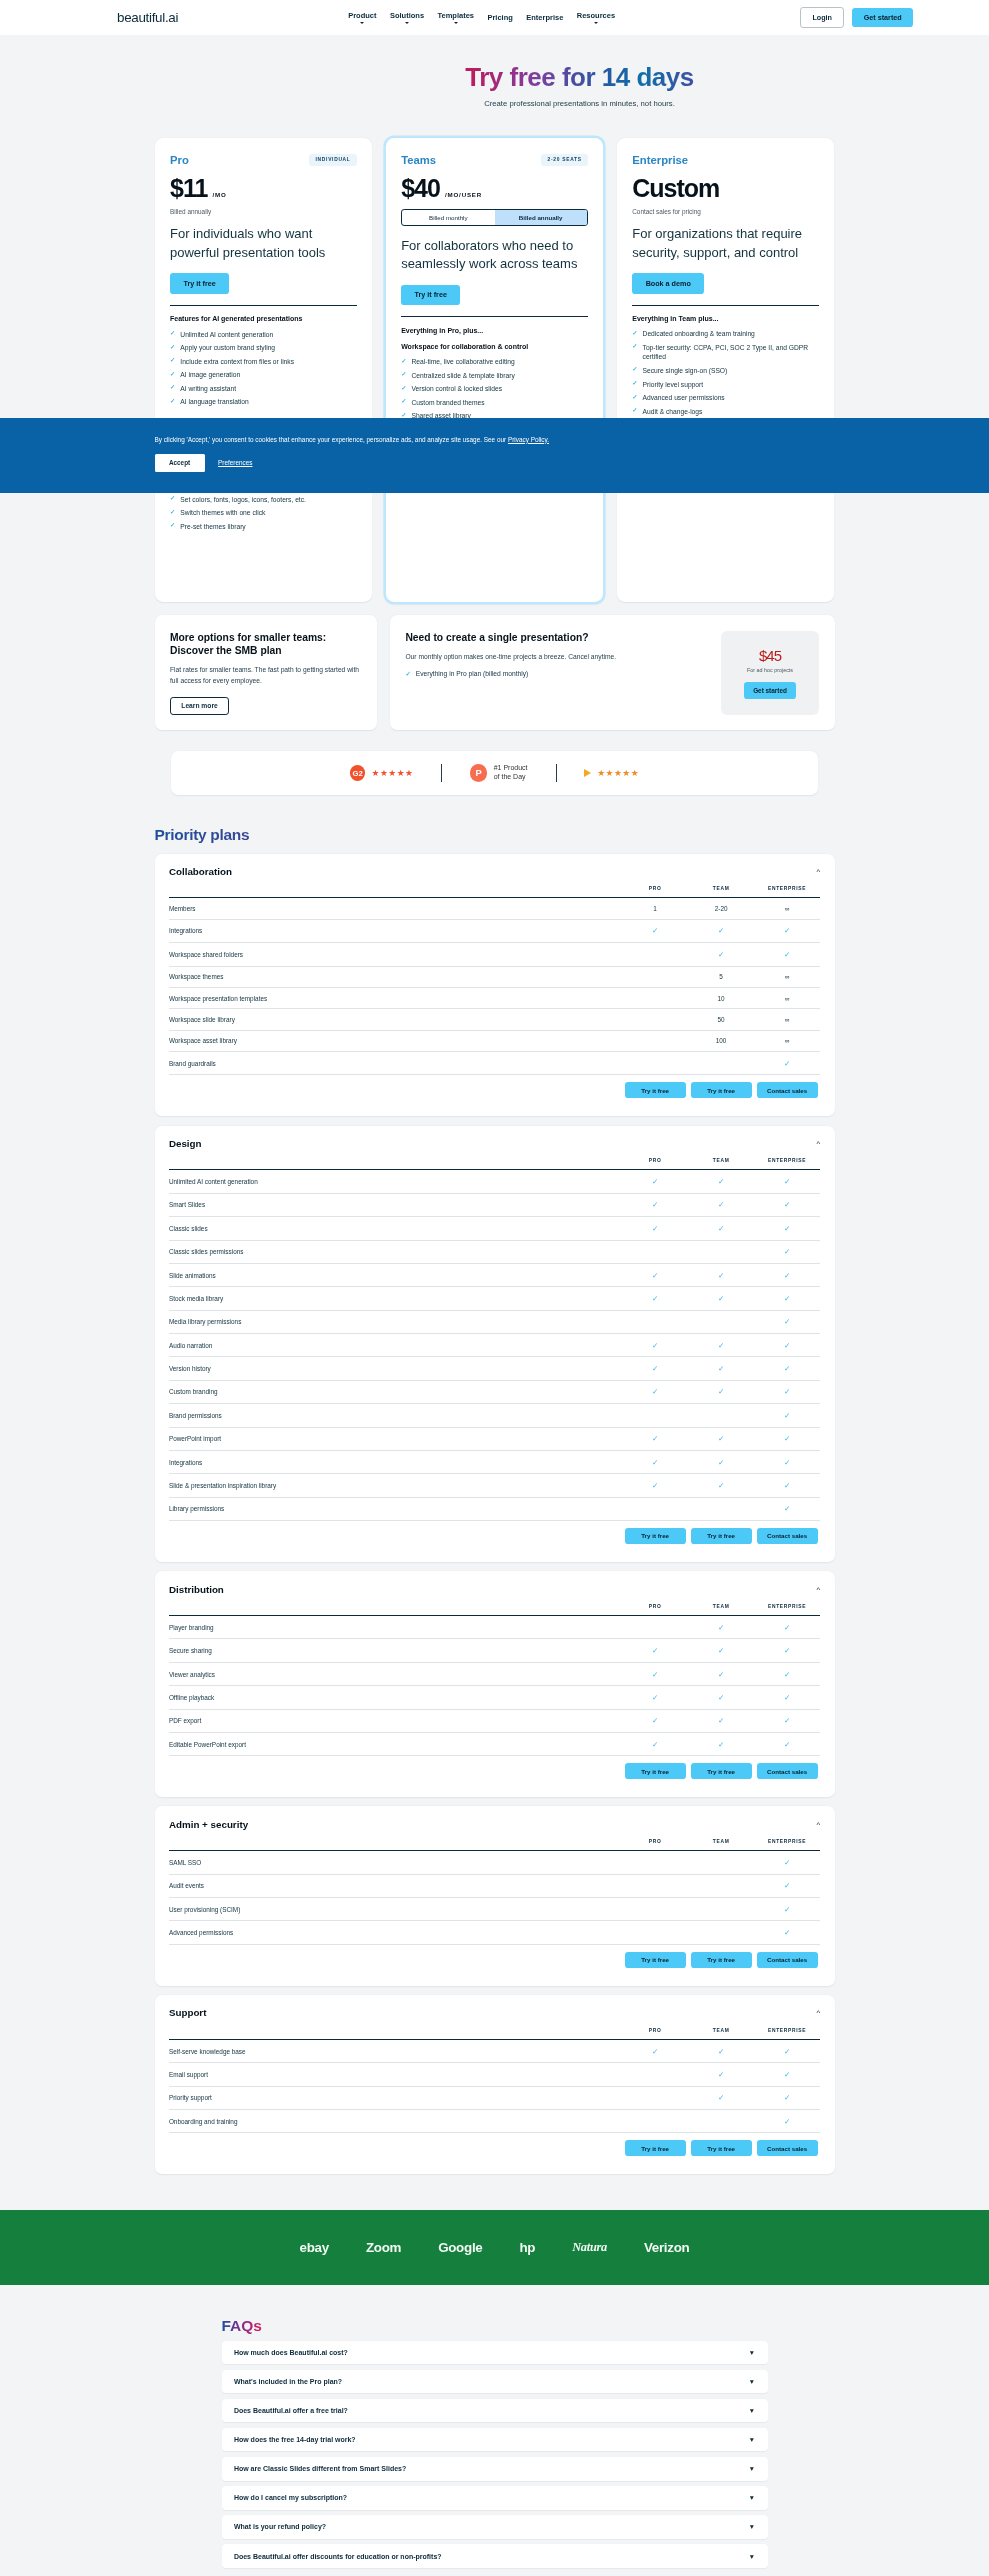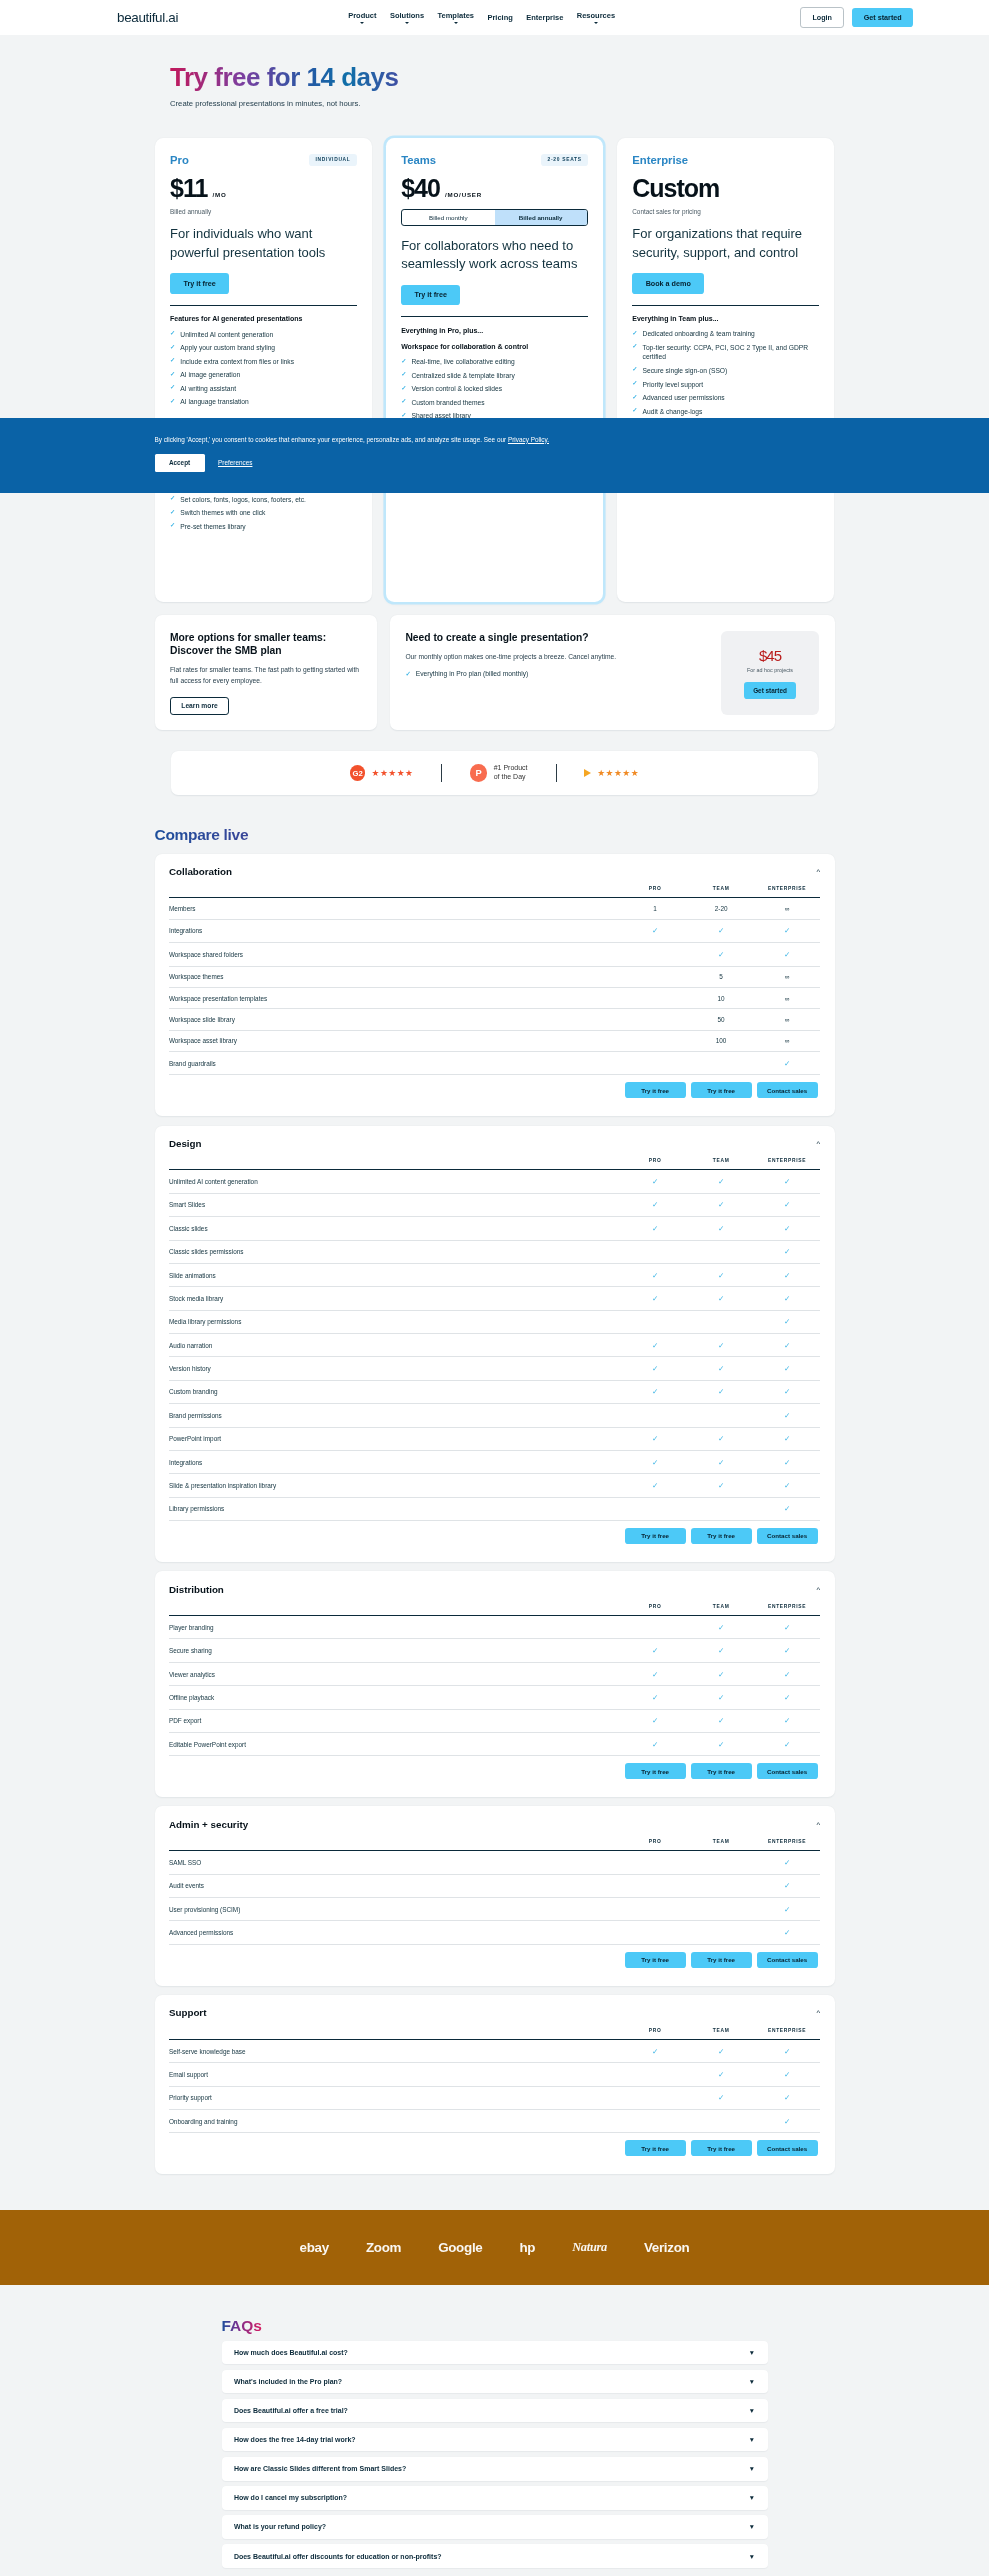--- a/index.html
+++ b/index.html
@@ -34,21 +34,21 @@
   .btn-login {
     border: 0.5px solid #b9c2c7; background: #fff; border-radius: 3.1px;
     padding: 4.6px 11.3px; font-size: 7.2px; font-weight: 600; color:#0b2a3a; cursor:pointer;
   }
   .btn-cta {
     background: #4cc9f7; border: none; border-radius: 3.1px;
     padding: 5.2px 11.3px; font-size: 7.2px; font-weight: 700; color:#06212f; cursor:pointer;
   }
 
   
-  .hero { padding: 27px 0 16.5px 0; text-align: left; padding-left: 170px; }
+  .hero { padding: 27px 0 16.5px 0; text-align: center; padding-left: 170px; }
   .hero h1 {
     font-size: 26px; font-weight: 700; letter-spacing: -0.5px;
     background: linear-gradient(90deg,#c2185b 0%, #7b3fa0 32%, #2558a4 60%, #0f6fa8 78%, #3f4fa3 100%);
     -webkit-background-clip: text; background-clip: text; color: transparent;
     display: inline-block;
   }
   .hero p { margin-top: 6.2px; font-size: 7.7px; color: #27414f; }
 
   
   .plans-wrap {
@@ -163,21 +163,21 @@
   .cmp-table td.feat-col { text-align: left; }
   .chk { color:#3bb4e5; font-size: 7.7px; }
   .cmp-btn {
     background:#4cc9f7; border:none; border-radius:3.1px; padding: 4.6px 0; width: 61px;
     font-size: 6.2px; font-weight:700; color:#06212f; cursor:pointer;
   }
   .cmp-actions-row td { border-bottom: none; }
 
   
   .logostrip {
-    margin-top: 36px; background:#a16207; padding: 30px 0;
+    margin-top: 36px; background:#15803d; padding: 30px 0;
     display:flex; align-items:center; justify-content:center; gap: 37px;
   }
   .logostrip .brand { color:#fff; font-size: 13.4px; font-weight: 700; opacity:.95; letter-spacing:-0.3px; }
   .logostrip .brand.script { font-family:"Liberation Serif", serif; font-style: italic; font-size: 12.4px; }
 
   
   .faq-wrap { background:#f2f4f5; padding: 32px 0 36px 0; }
   .faq-inner { width: 546px; margin: 0 auto; }
   .faq-title {
     font-size: 15.5px; font-weight: 700;
@@ -352,21 +352,21 @@
       <div>of the Day</div>
     </div>
   </div>
   <div class="award-sep"></div>
   <div class="award">
     <div class="cap-mark"></div>
     <div class="stars orange">★★★★★</div>
   </div>
 </div>
 
-<div class="compare-title">Compare live</div>
+<div class="compare-title">Priority plans</div>
 <div id="compare-root">
     <div class="cmp-section">
       <div class="cmp-head">
         <h3>Collaboration</h3>
         <span class="chev-up">^</span>
       </div>
       <table class="cmp-table">
         <thead>
           <tr>
             <th class="feat-col"></th>

